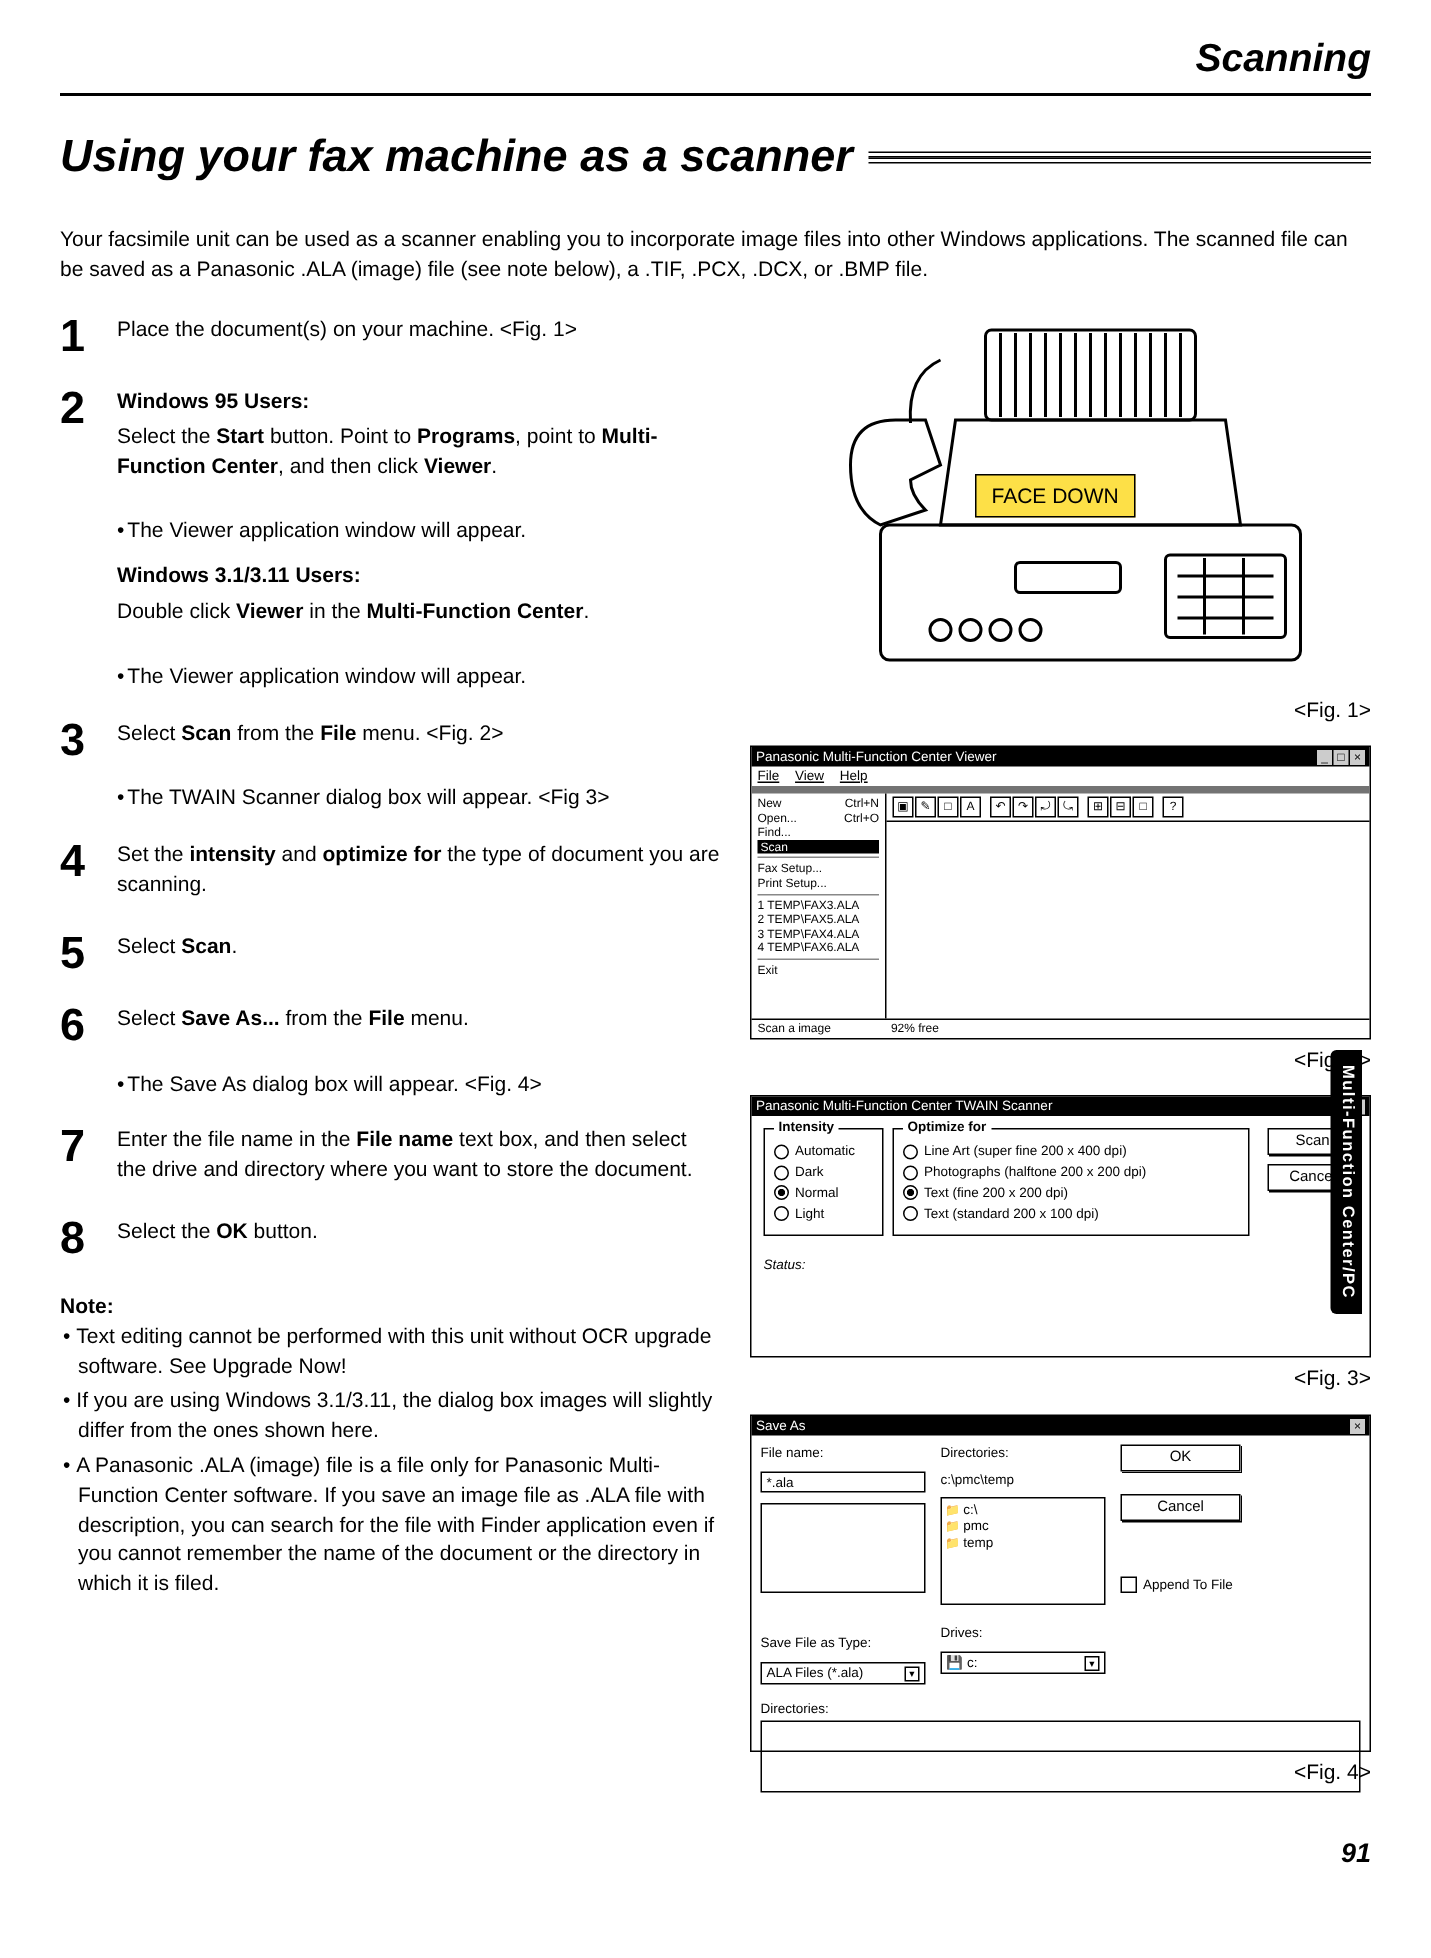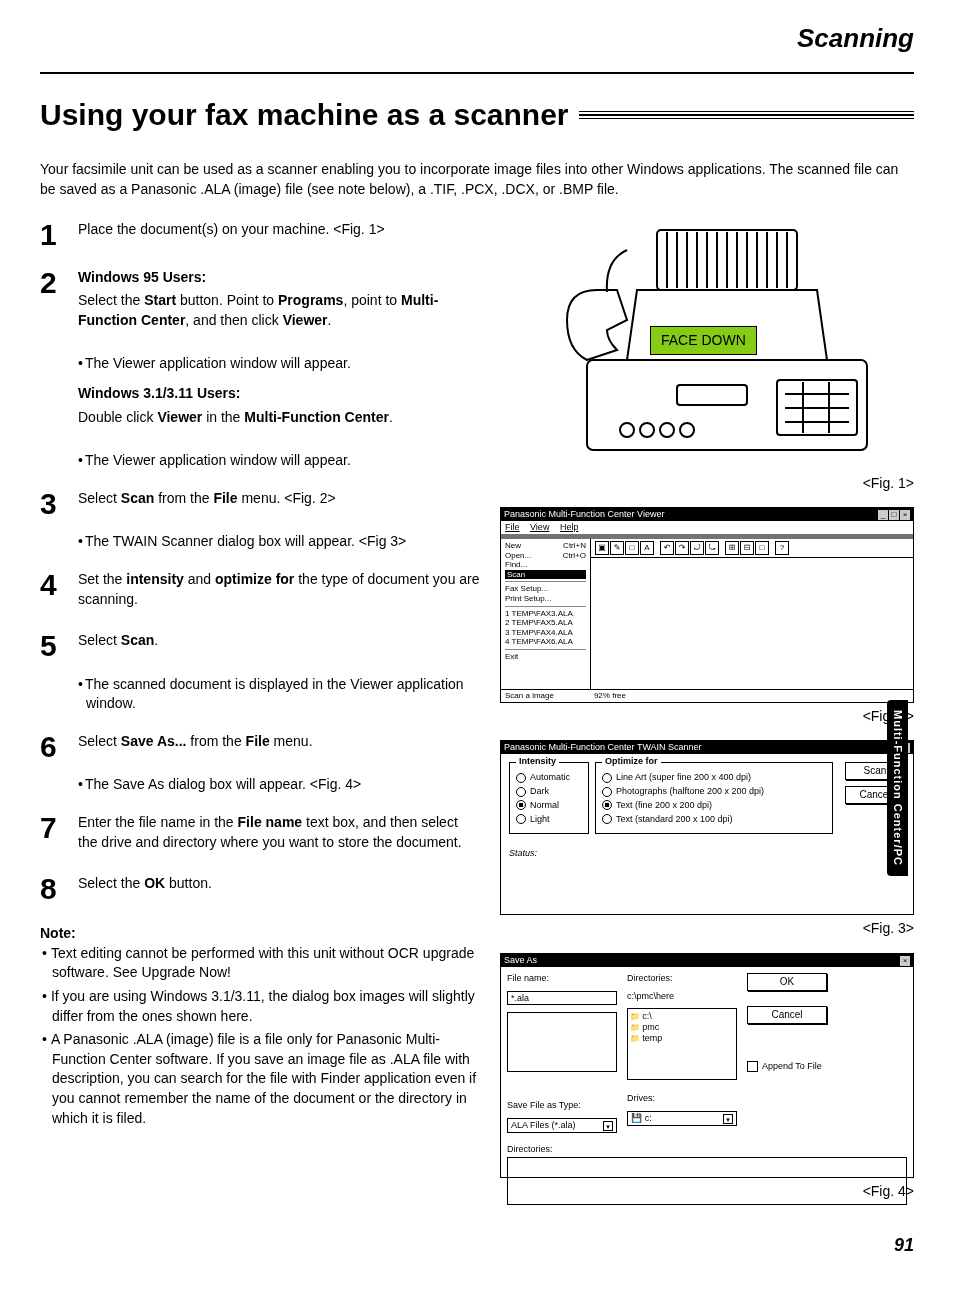--- a/index.html
+++ b/index.html
@@ -12,30 +12,31 @@
     padding: 20px 40px 30px 40px;
     font-size: 14px;
     line-height: 1.4;
   }
   .section-header {
     text-align: right;
     font-size: 26px;
     font-style: italic;
     font-weight: bold;
     border-bottom: 2px solid #000;
-    padding-bottom: 16px;
+    padding-bottom: 6px;
     margin-bottom: 10px;
   }
   .page-title {
     font-size: 30px;
     font-weight: bold;
     margin: 20px 0 6px 0;
     display: flex;
     align-items: center;
     gap: 10px;
+    font-style: italic;
   }
   .rule-after {
     flex: 1;
     border-top: 4px double #000;
     border-bottom: 4px double #000;
     height: 8px;
   }
   .intro { margin: 24px 0 20px 0; max-width: 860px; }
   .columns { display: flex; gap: 20px; }
   .left { flex: 0 0 440px; }
@@ -69,21 +70,21 @@
   .fig1 {
     height: 250px;
     border: none;
     position: relative;
   }
   .fig1 svg { width: 100%; height: 100%; }
   .face-down {
     position: absolute;
     top: 106px; left: 150px;
     border: 1px solid #000;
-    background: #84cc16;
+    background: #fde047;
     padding: 4px 10px;
     font-size: 14px;
   }
   
   .win-titlebar {
     background: #000;
     color: #fff;
     font-size: 9px;
     padding: 1px 3px;
     display: flex;
@@ -300,21 +301,20 @@
         </p>
       </div>
     </div>
 
     <div class="step">
       <div class="step-num">5</div>
       <div class="step-body">
         <p>
           <span>Select </span><b>Scan</b><span>.</span>
         </p>
-        <span class="bullet-line">The scanned document is displayed in the Viewer application window.</span>
       </div>
     </div>
 
     <div class="step">
       <div class="step-num">6</div>
       <div class="step-body">
         <p>
           <span>Select </span><b>Save As...</b><span> from the </span><b>File</b><span> menu.</span>
         </p>
         <span class="bullet-line">The Save As dialog box will appear. &lt;Fig. 4&gt;</span>
@@ -481,21 +481,21 @@
             <div class="listbox"></div>
             <span style="margin-top:21px">Save File as Type:</span>
             <div class="combo">
                   <span>ALA Files (*.ala)</span>
                   <span class="arrow">▾</span>
                 </div>
             <span style="margin-top:4px">Directories:</span>
           </div>
           <div class="fig4-col" style="flex:0 0 110px">
             <span>Directories:</span>
-            <span>c:\pmc\here</span>
+            <span>c:\pmc\temp</span>
             <div class="listbox" style="height:72px">
               <div class="item">c:\</div>
               <div class="item">pmc</div>
               <div class="item">temp</div>
             </div>
             <span style="margin-top:6px">Drives:</span>
             <div class="combo">
                   <span>💾 <span>c:</span></span>
                   <span class="arrow">▾</span>
                 </div>

